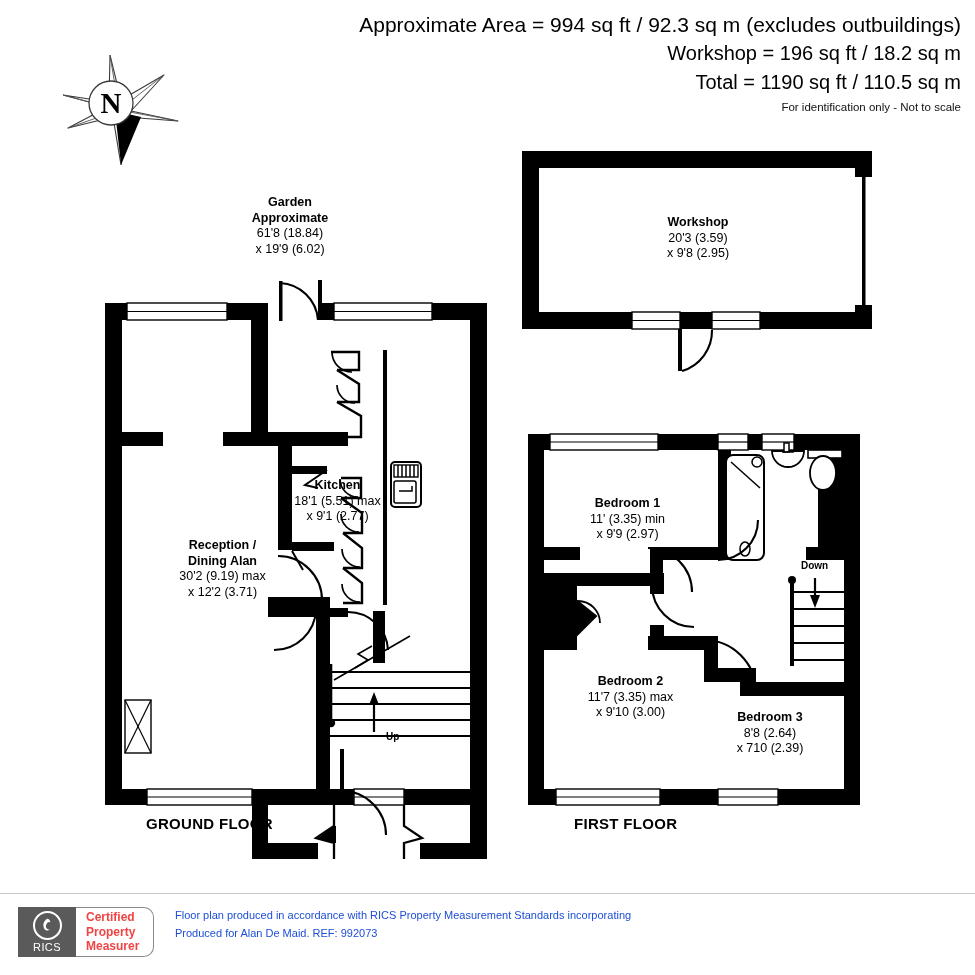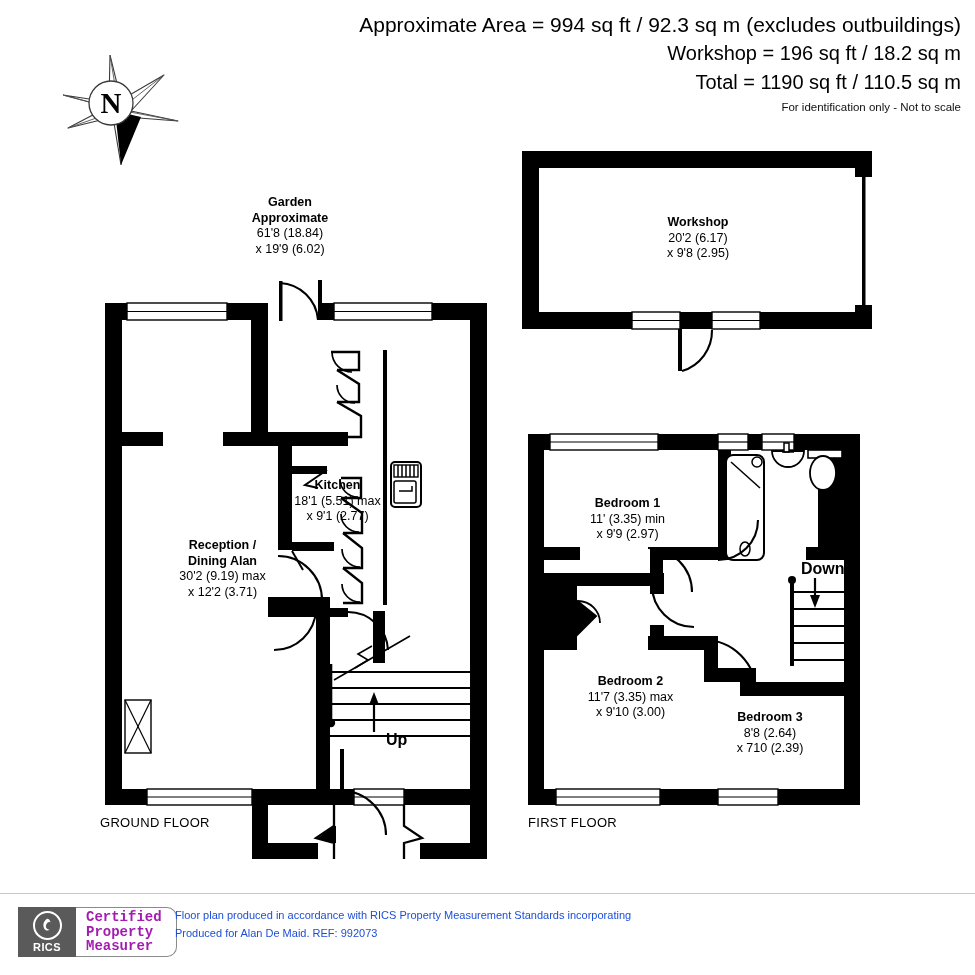--- a/index.html
+++ b/index.html
@@ -80,28 +80,29 @@
     font-weight: bold;
     font-size: 12.5px;
     display: block;
   }
   .lbl .dim {
     font-size: 12.5px;
     display: block;
   }
   .floor-title {
     position: absolute;
-    font-weight: normal;
-    font-size: 13px;
+    font-weight: bold;
+    font-size: 15px;
     letter-spacing: 0.3px;
+    margin-left: 46px;
   }
   .tag-small {
     position: absolute;
     font-weight: bold;
-    font-size: 16px;
+    font-size: 10px;
   }
 
   
   .footer {
     position: absolute;
     left: 0;
     right: 0;
     top: 893px;
     height: 82px;
     border-top: 1px solid #c8c8c8;
@@ -129,39 +130,38 @@
     height: 25px;
     border-radius: 50%;
     border: 2px solid #ffffff;
     display: flex;
     align-items: center;
     justify-content: center;
     margin-bottom: 1px;
   }
   .rics-badge .rics-word {
     font-size: 11px;
-    font-weight: bold;
+    font-weight: normal;
     letter-spacing: 0.4px;
     line-height: 12px;
   }
   .cpm-box {
     border: 1.5px solid #8a8a8a;
     border-left: none;
     border-radius: 0 10px 10px 0;
     padding: 4px 14px 4px 10px;
     display: flex;
     flex-direction: column;
     justify-content: center;
   }
   .cpm-box span {
-    font-size: 14px;
+    font-size: 12px;
     font-weight: bold;
-    color: #a21caf;
+    color: #ef4444;
     line-height: 14.5px;
-    font-family: Liberation Mono, monospace;
   }
   .footer-text {
     position: absolute;
     left: 175px;
     top: 13px;
     font-size: 11px;
     line-height: 17.5px;
     color: #1d4ed8;
   }
   .footer-text .nichecom { letter-spacing: -0.2px; }
@@ -465,21 +465,21 @@
 
   <div class="lbl" style="left:220px; top:195px; width:140px;">
     <span class="name">Garden</span>
     <span class="name">Approximate</span>
     <span class="dim">61'8 (18.84)</span>
     <span class="dim">x 19'9 (6.02)</span>
   </div>
 
   <div class="lbl" style="left:633px; top:215px; width:130px;">
     <span class="name">Workshop</span>
-    <span class="dim">20'2 (6.17)</span>
+    <span class="dim">20'3 (3.59)</span>
     <span class="dim">x 9'8 (2.95)</span>
   </div>
 
   <div class="lbl" style="left:135px; top:538px; width:175px;">
     <span class="name">Reception /</span>
     <span class="name">Dining Alan</span>
     <span class="dim">30'2 (9.19) max</span>
     <span class="dim">x 12'2 (3.71)</span>
   </div>
 

